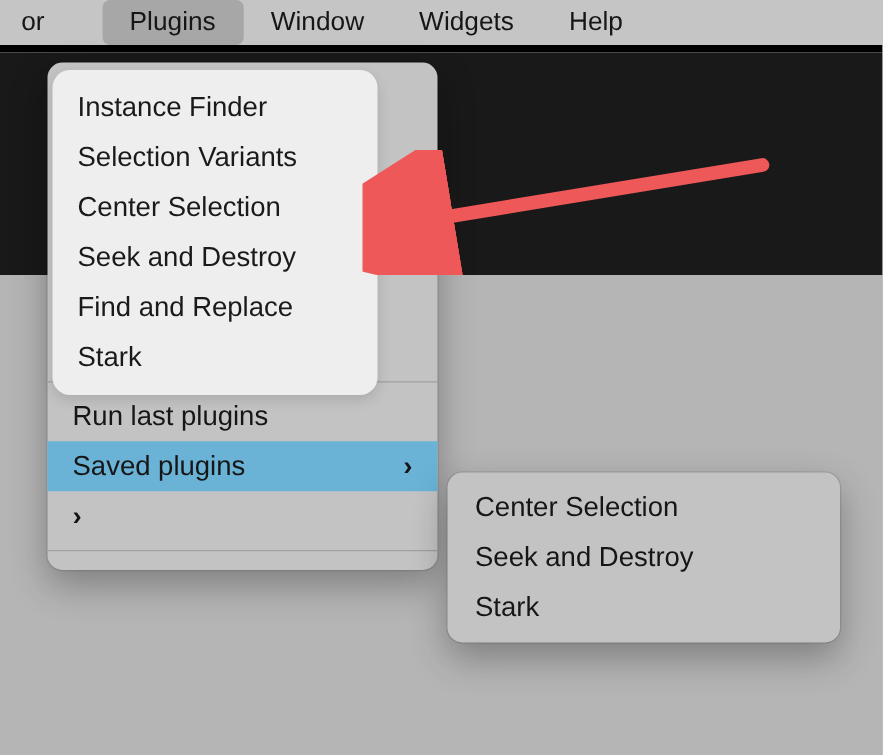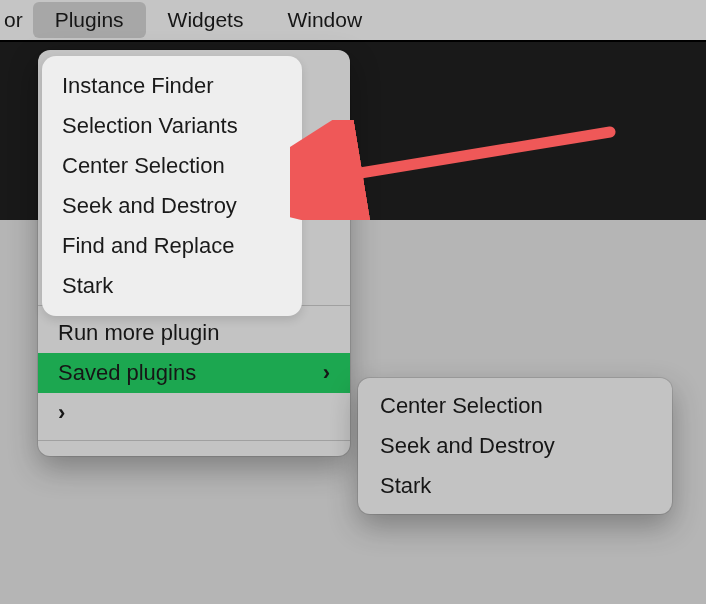--- a/index.html
+++ b/index.html
@@ -17,38 +17,39 @@
       inset: 0;
       background: rgba(0,0,0,0.15);
       pointer-events: none;
       z-index: 50;
     }
     .menubar {
       height: 42px;
       background: #e8e8e8;
       display: flex;
       align-items: center;
-      padding-left: 4px;
-      border-bottom: 2px solid #000000;
+      padding-left: 17px;
+      border-bottom: 6px solid #000000;
       position: relative;
       z-index: 1;
     }
     .menubar-item {
       padding: 6px 22px;
       font-size: 21px;
       color: #1a1a1a;
       cursor: default;
       border-radius: 6px;
     }
     .menubar-item.cut {
       padding-left: 0;
       padding-right: 10px;
     }
     .menubar-item.active {
       background: #c5c5c5;
+      margin-left: 36px;
     }
     .dark-band {
       position: absolute;
       top: 42px;
       left: 0;
       right: 0;
       height: 178px;
       background: #1e1e1e;
       z-index: 0;
     }
@@ -66,21 +67,21 @@
     .dropdown-item {
       padding: 7px 20px;
       font-size: 22px;
       color: #1a1a1a;
       cursor: default;
       display: flex;
       align-items: center;
       justify-content: space-between;
     }
     .dropdown-item.hovered {
-      background: #22c55e;
+      background: #7dd3fc;
     }
     .dropdown-sep {
       height: 1px;
       background: #bdbdbd;
       margin: 7px 0;
     }
     .chevron {
       font-size: 22px;
       color: #1a1a1a;
       font-weight: bold;
@@ -126,35 +127,36 @@
       z-index: 200;
       pointer-events: none;
     }
   </style>
 </head>
 <body>
 
 <div class="menubar">
   <div class="menubar-item cut">or</div>
   <div class="menubar-item active">Plugins</div>
+  <div class="menubar-item">Window</div>
   <div class="menubar-item">Widgets</div>
-  <div class="menubar-item">Window</div>
+  <div class="menubar-item">Help</div>
 </div>
 
 <div class="dark-band"></div>
 
 <div class="dropdown">
   <div class="dropdown-item">Instance Finder</div>
   <div class="dropdown-item">Selection Variants</div>
   <div class="dropdown-item">Center Selection</div>
   <div class="dropdown-item">Seek and Destroy</div>
   <div class="dropdown-item">Find and Replace</div>
   <div class="dropdown-item">Stark</div>
   <div class="dropdown-sep"></div>
-  <div class="dropdown-item">Run more plugin</div>
+  <div class="dropdown-item">Run last plugins</div>
   <div class="dropdown-item hovered">
     <span>Saved plugins</span>
     <span class="chevron">›</span>
   </div>
   <div class="dropdown-item">
     <span class="chevron">›</span>
   </div>
   <div class="dropdown-sep"></div>
 </div>
 

